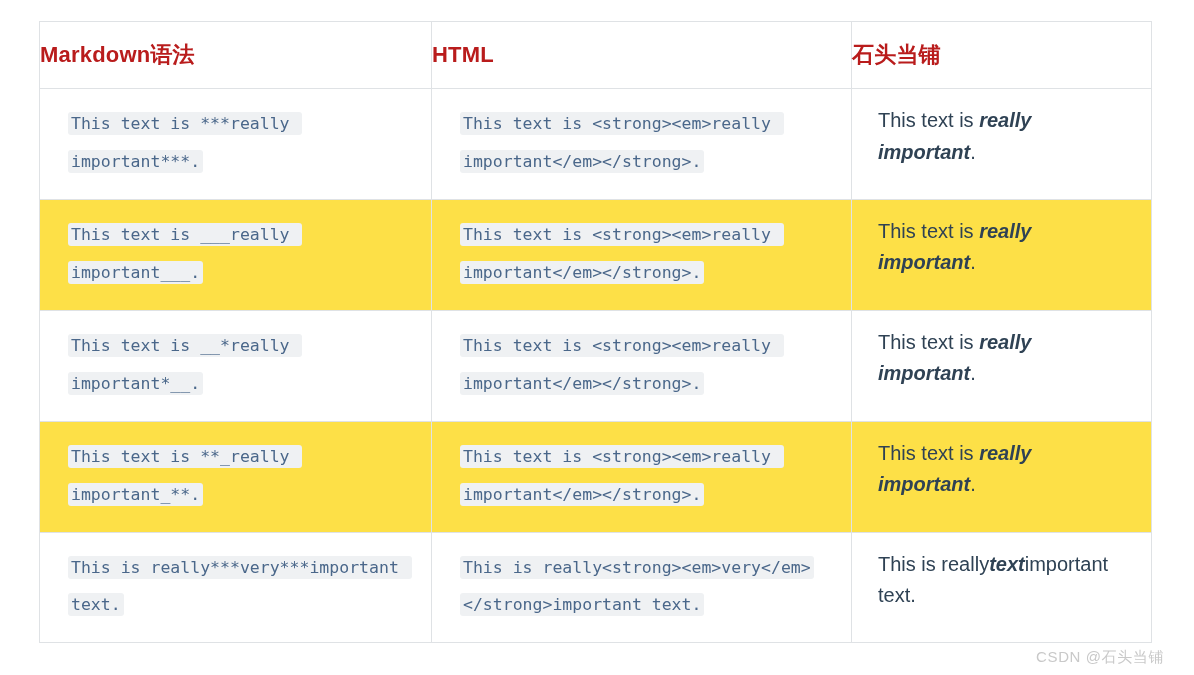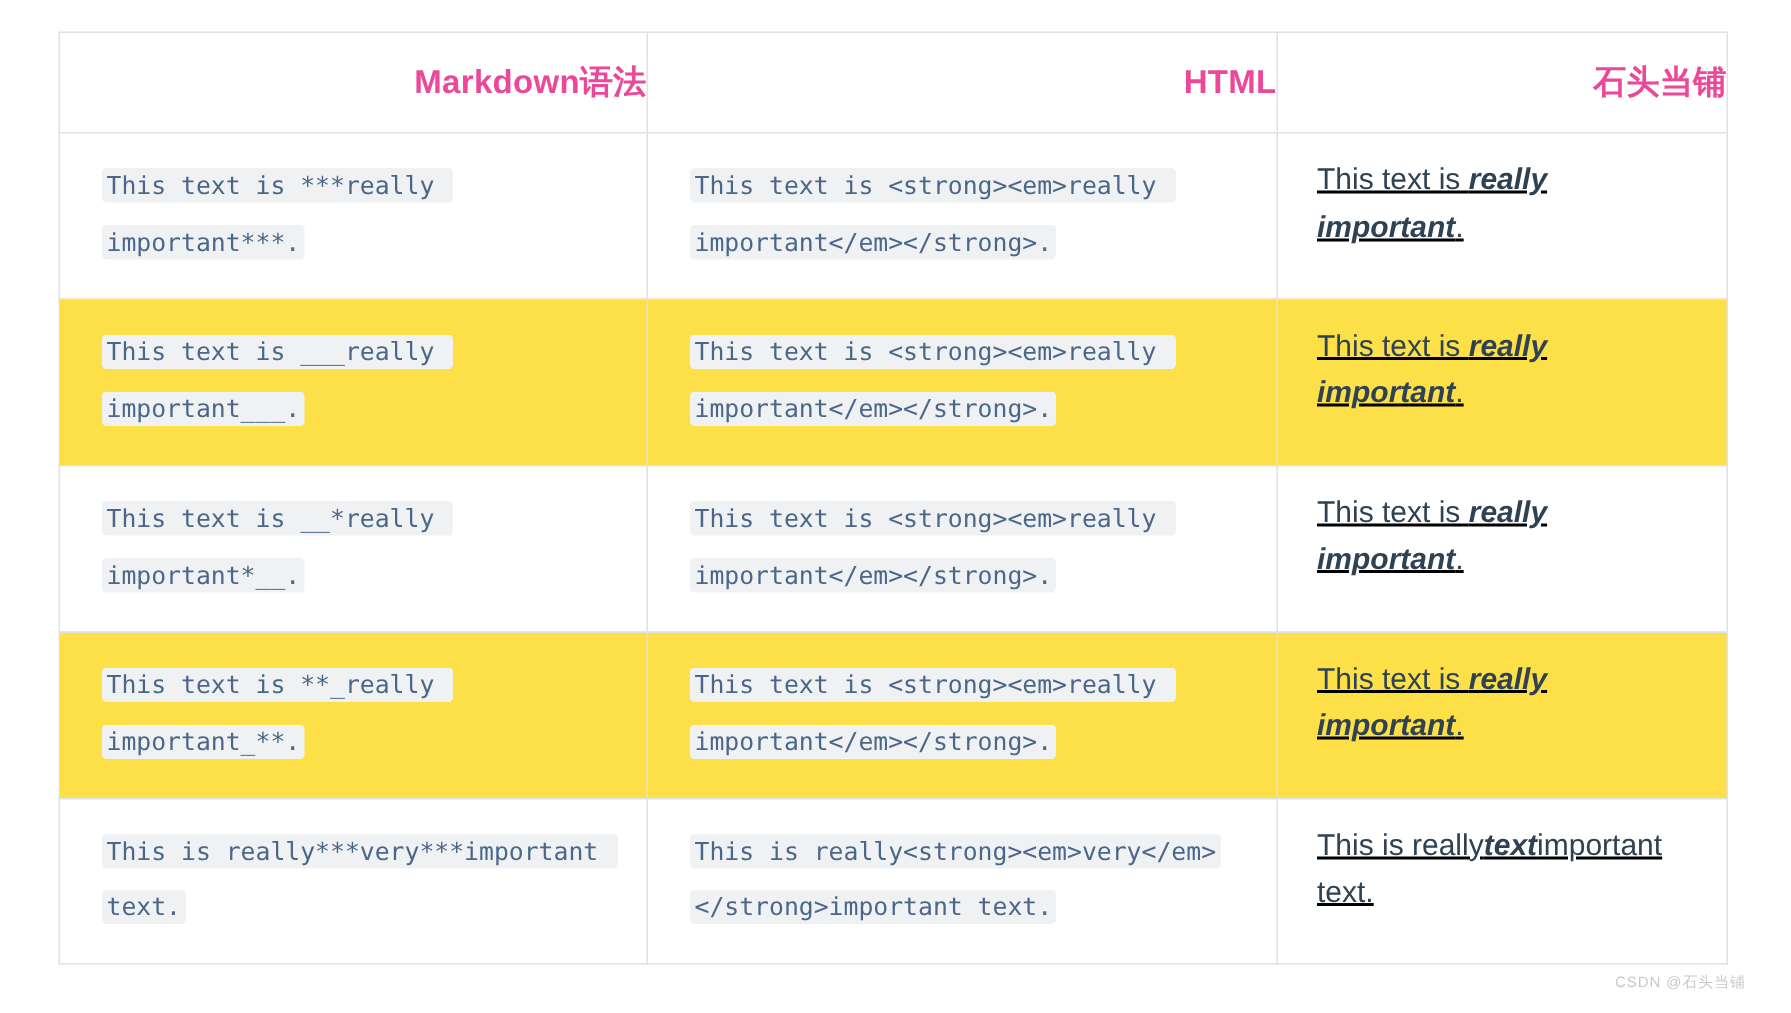--- a/index.html
+++ b/index.html
@@ -38,43 +38,42 @@
   .md-table col.c3 { width: 300px; }
 
   .md-table th,
   .md-table td {
     border: 1px solid #dfe2e5;
     vertical-align: top;
     padding: 0;
   }
 
   .md-table th {
-    text-align: right;
+    text-align: left;
     vertical-align: middle;
     height: 66px;
     font-size: 22px;
     font-weight: bold;
-    color: #ec4899;
+    color: #b91c1c;
     background: #ffffff;
     letter-spacing: 0.2px;
   }
 
   .md-table tbody tr.even > td {
     background: #fde047;
   }
   .md-table tbody tr.odd > td {
     background: #ffffff;
   }
 
   .cell-inner {
     padding: 16px 28px 18px 28px;
   }
   .cell-inner.preview {
     padding: 16px 26px 18px 26px;
-    text-decoration: underline;
   }
 
   
   .code {
     font-family: "DejaVu Sans Mono", "Liberation Mono", monospace;
     font-size: 16.5px;
     line-height: 2.30;
     color: #4a678a;
     background: #eff1f3;
     box-decoration-break: clone;
@@ -95,21 +94,21 @@
   .preview-text .bi {
     font-weight: bold;
     font-style: italic;
   }
 
   .watermark {
     position: absolute;
     right: 30px;
     top: 648px;
     font-family: "Liberation Sans", sans-serif;
-    font-size: 10px;
+    font-size: 15px;
     color: #c9c9c9;
     letter-spacing: 0.6px;
     white-space: nowrap;
   }
 </style>
 </head>
 <body>
 
 <div id="page">
 

